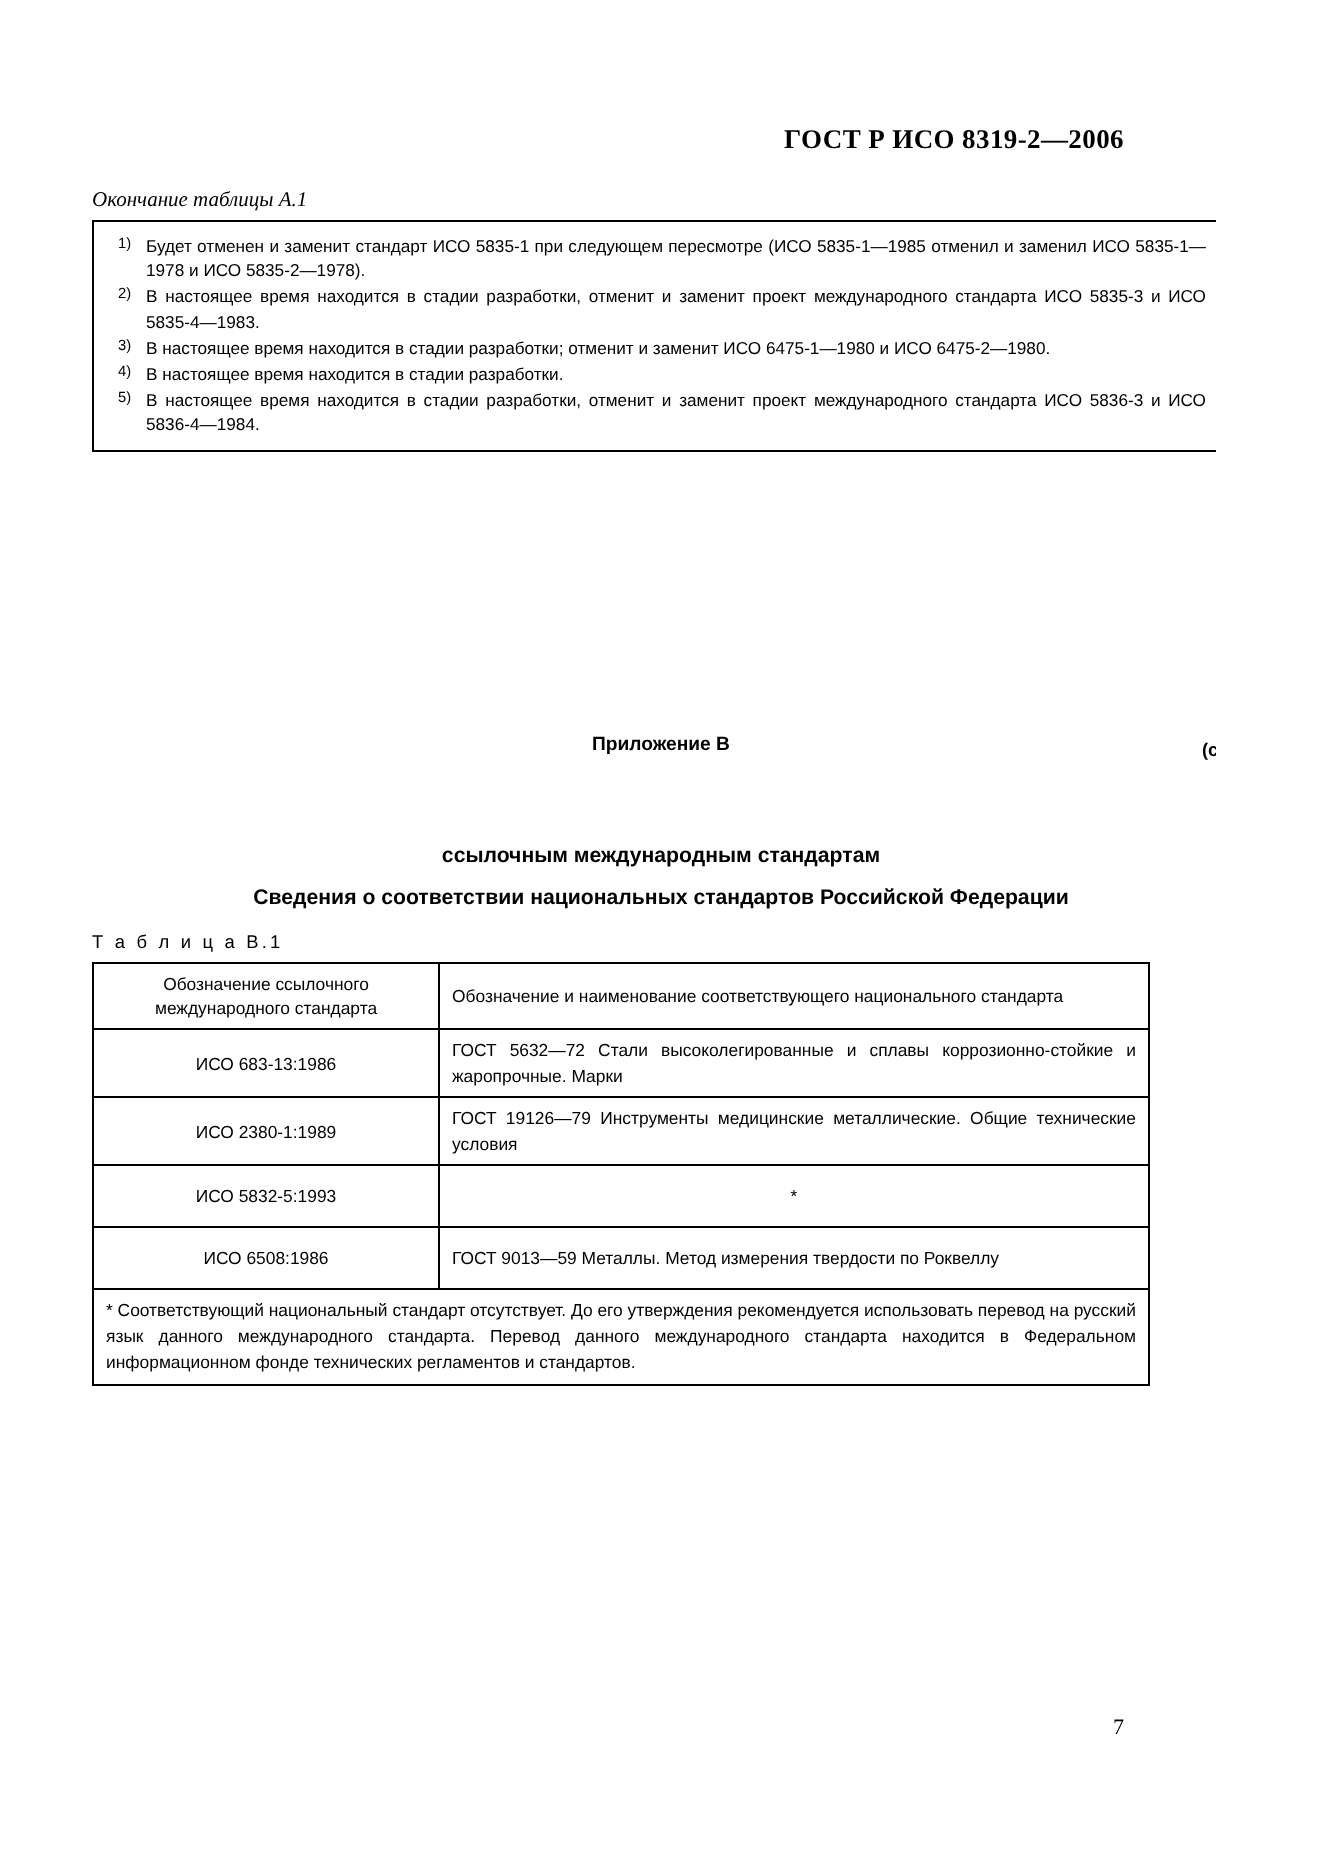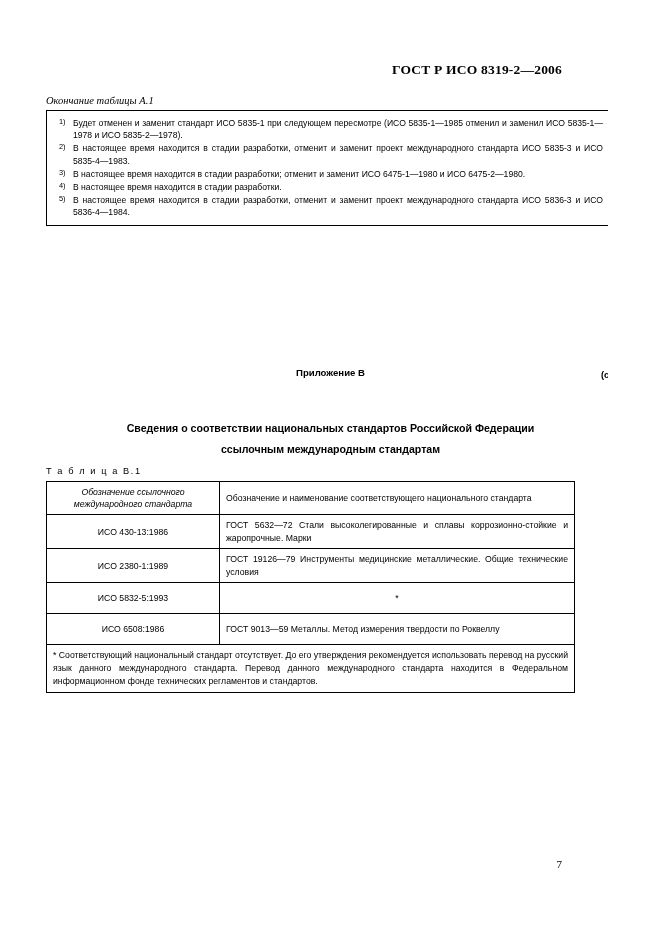--- a/index.html
+++ b/index.html
@@ -119,21 +119,20 @@
     font-family: "Liberation Sans", sans-serif;
     font-size: 8.7px;
     vertical-align: middle;
     padding: 4px 6px;
   }
   td.h1 {
     width: 160px;
     text-align: center;
     line-height: 12px;
     padding: 6px 8px;
-    font-style: italic;
   }
   td.h2 {
     line-height: 12px;
     padding: 6px 8px;
   }
   td.c1 {
     text-align: center;
     height: 22px;
   }
   td.c2 {
@@ -188,34 +187,34 @@
     <div class="note">
       <span class="marker"><sup>5)</sup></span>
       <span>В настоящее время находится в стадии разработки, отменит и заменит проект международного стандарта ИСО 5836-3 и ИСО 5836-4—1984.</span>
     </div>
   </div>
 
   <div class="appendix-title">Приложение В</div>
   <div class="appendix-sub">(справочное)</div>
 
   <div class="section-heading">
+    <div>ссылочным международным стандартам</div>
     <div>Сведения о соответствии национальных стандартов Российской Федерации</div>
-    <div>ссылочным международным стандартам</div>
   </div>
 
   <div class="table-label">Т а б л и ц а   В.1</div>
 
   <table class="main">
     <tbody>
       <tr>
         <td class="h1">Обозначение ссылочного международного стандарта</td>
         <td class="h2">Обозначение и наименование соответствующего национального стандарта</td>
       </tr>
       <tr>
-        <td class="c1">ИСО  430-13:1986</td>
+        <td class="c1">ИСО  683-13:1986</td>
         <td class="c2">ГОСТ  5632—72  Стали высоколегированные и сплавы коррозионно-стойкие и жаропрочные. Марки</td>
       </tr>
       <tr>
         <td class="c1">ИСО  2380-1:1989</td>
         <td class="c2">ГОСТ  19126—79  Инструменты  медицинские  металлические.  Общие  технические условия</td>
       </tr>
       <tr>
         <td class="c1">ИСО  5832-5:1993</td>
         <td class="c2 star">*</td>
       </tr>

